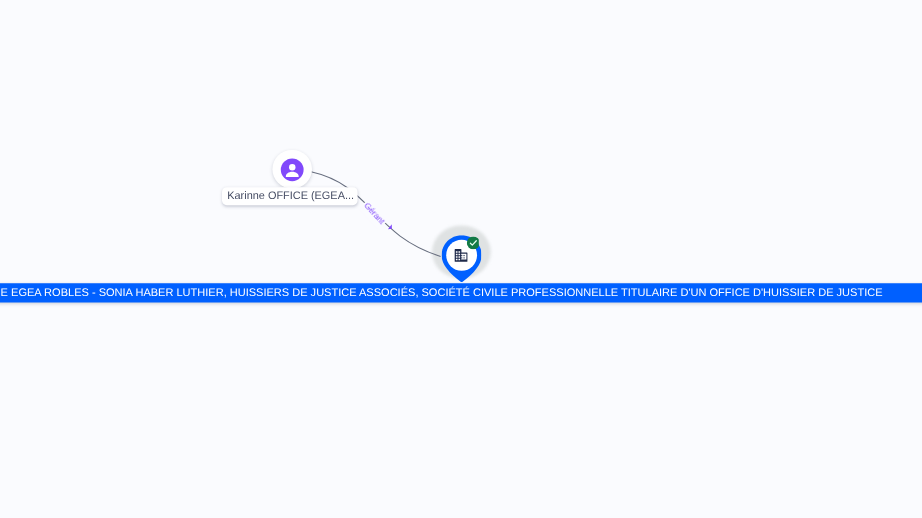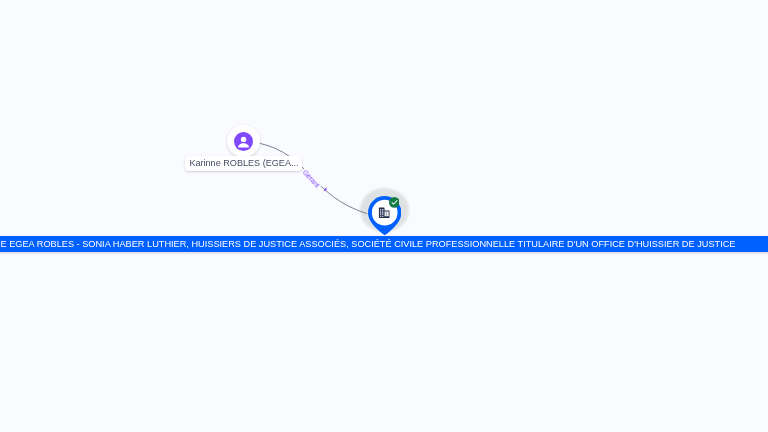--- a/index.html
+++ b/index.html
@@ -50,21 +50,21 @@
     <div id="person-circle">
       <div id="person-inner">
         <svg width="19.4" height="19.4" viewBox="0 0 19.4 19.4" fill="#fff">
           <circle cx="9.55" cy="7.4" r="2.7"></circle>
           <path d="M9.55 11.2 C6.45 11.2 4.2 13.0 4.2 15.0 L4.2 15.55 L14.9 15.55 L14.9 15.0 C14.9 13.0 12.65 11.2 9.55 11.2 Z"></path>
         </svg>
       </div>
     </div>
   </div>
 
-  <div id="person-label">Karinne ROBLES (EGEA...</div>
+  <div id="person-label">Karinne OFFICE (EGEA...</div>
 
   <div id="company-pin">
     <svg width="33.4" height="39.4" viewBox="0 0 33.4 39.4">
       <path d="M16.7 0 C7.48 0 0 7.48 0 16.7 C0 24.65 6.68 31.95 16.7 39.4 C26.72 31.95 33.4 24.65 33.4 16.7 C33.4 7.48 25.92 0 16.7 0 Z" fill="#0060ff"></path>
       <circle cx="16.7" cy="16.7" r="12.85" fill="#fff"></circle>
       <g transform="translate(10.9,11.45) scale(0.4425,0.4425)">
         <path fill="#1f2a4a" fill-rule="evenodd" d="M1.0 0 H11.7 A1.0 1.0 0 0 1 12.7 1.0 V6.67 H23.0 A1.0 1.0 0 0 1 24 7.67 V23.0 A1.0 1.0 0 0 1 23.0 24 H1.0 A1.0 1.0 0 0 1 0 23.0 V1.0 A1.0 1.0 0 0 1 1.0 0 Z
            M2.28 4.28 h3.1 v2.76 h-3.1 z M7.13 4.28 h3.1 v2.76 h-3.1 z
            M2.28 9.02 h3.1 v2.76 h-3.1 z M7.13 9.02 h3.1 v2.76 h-3.1 z
            M2.28 13.76 h3.1 v2.76 h-3.1 z M7.13 13.76 h3.1 v2.76 h-3.1 z

